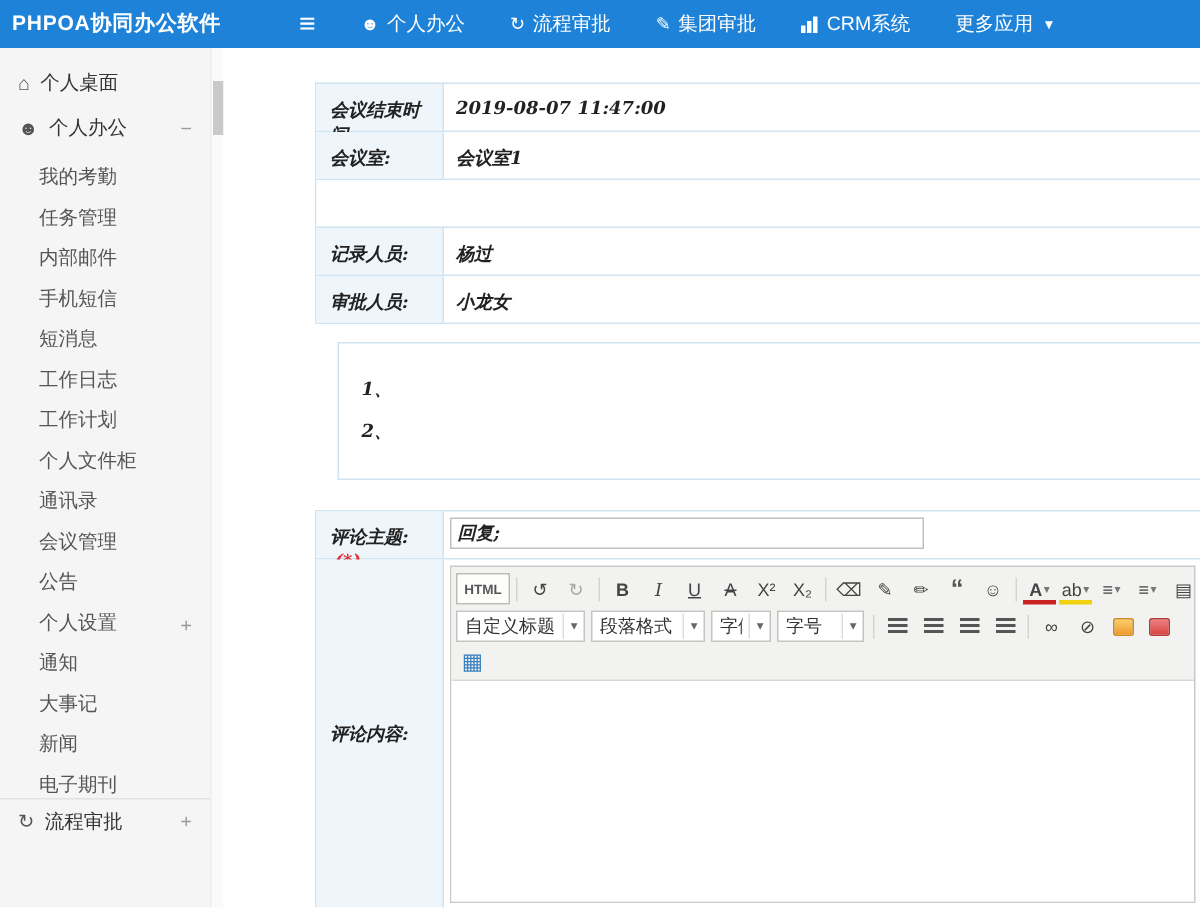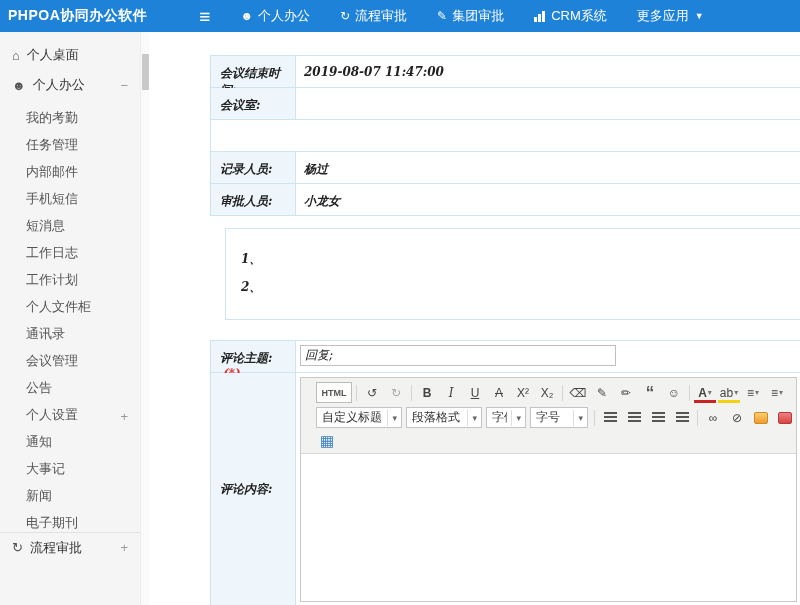--- a/index.html
+++ b/index.html
@@ -56,26 +56,26 @@
   .content-line { line-height:28px; }
 
   .comment-table { position:absolute; left:61px; top:308px; right:-2px; bottom:-2px;
     border:1px solid #cfe4f2; display:flex; flex-direction:column; background:#fff; }
   .subject-row { display:flex; border-bottom:1px solid #cfe4f2; height:32px; flex-shrink:0; }
   .content-row { display:flex; flex:1; min-height:0; }
   .tlabel-center { display:flex; align-items:center; padding:0 4px 0 9px; }
   .req { color:#e02b2b; margin-left:3px; }
   .subject-input { margin:4px 0 0 4px; width:316px; height:21px; border:1px solid #c0c0c0;
     padding:1px 4px; font-family:"DejaVu Serif","Liberation Serif",serif; font-style:italic;
-    font-weight:normal; font-size:12px; color:#222; background:#fff; }
+    font-weight:bold; font-size:12px; color:#222; background:#fff; }
   .editor-cell { flex:1; padding:4px; min-width:0; }
 
   
   .editor { border:1px solid #c9c9c7; height:100%; display:flex; flex-direction:column; background:#fff; }
-  .toolbar { background:#f2f2f0; border-bottom:1px solid #d9d9d7; padding:2px 2px 1px 14px; flex-shrink:0; }
+  .toolbar { background:#f2f2f0; border-bottom:1px solid #d9d9d7; padding:2px 2px 1px 2px; flex-shrink:0; }
   .tb-row { display:flex; align-items:center; height:25px; overflow:hidden; }
   .tb-row3 { height:22px; }
   .tb-row > * { flex-shrink:0; }
   .tbtn { width:22px; height:21px; display:flex; align-items:center; justify-content:center;
     font-size:12px; color:#444; margin:0 1px; cursor:pointer; }
   .tbtn-source { width:36px; border:1px solid #bcbcba; background:#fdfdfc; font-size:9px;
     font-weight:bold; color:#555; }
   .tb-sep { width:1px; height:16px; background:#d4d4d2; margin:0 3px; }
   .dim { color:#a8a8a8; }
   .bbold { font-weight:bold; }
@@ -209,20 +209,21 @@
 
 <main class="content">
 
   <div class="detail-table">
     <div class="trow">
       <div class="tlabel kai">会议结束时间:</div>
       <div class="tvalue kai">2019-08-07 11:47:00</div>
     </div>
     <div class="trow">
       <div class="tlabel kai">会议室:</div>
+      <div class="tvalue kai">会议室1</div>
     </div>
     <div class="trow">
       <div class="tvalue kai"></div>
     </div>
     <div class="trow">
       <div class="tlabel kai">记录人员:</div>
       <div class="tvalue kai">杨过</div>
     </div>
     <div class="trow">
       <div class="tlabel kai">审批人员:</div>

